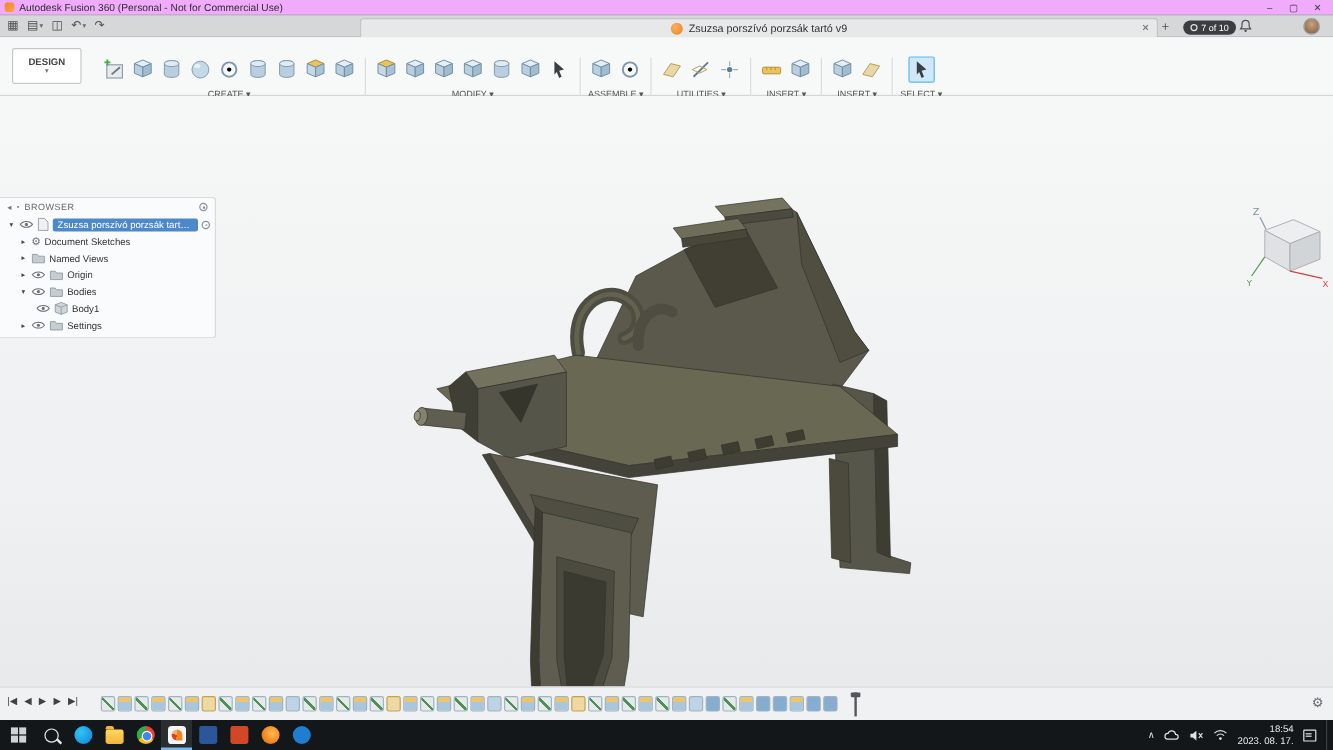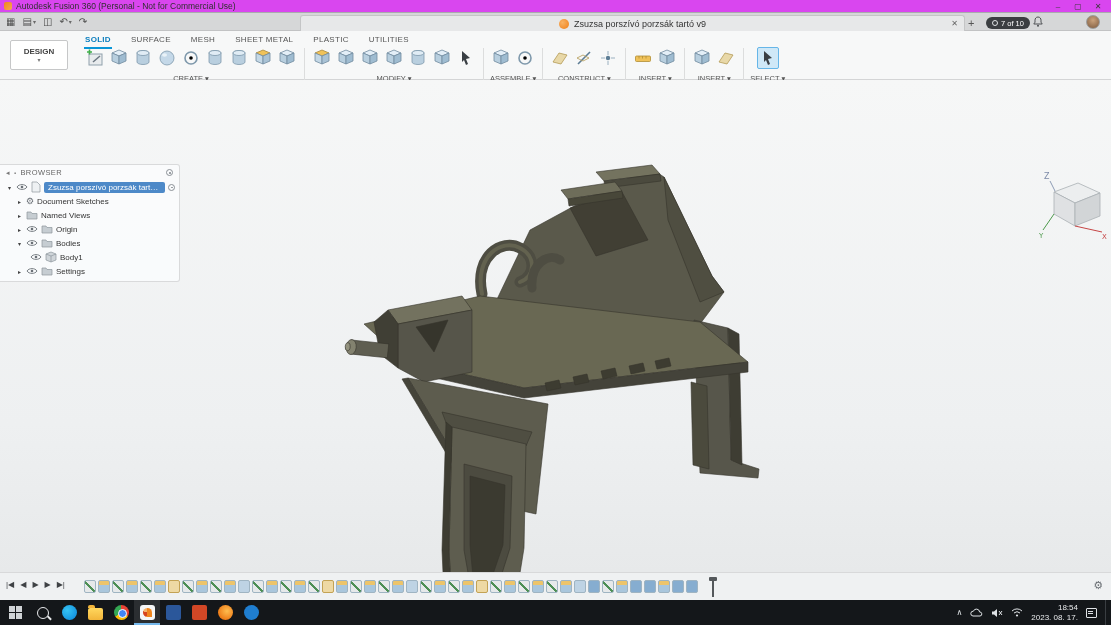--- a/index.html
+++ b/index.html
@@ -1,19 +1,19 @@
 <!DOCTYPE html>
 <html><head>
 <meta charset="utf-8">
 <style>
   *{box-sizing:border-box;margin:0;padding:0}
   html,body{width:1111px;height:625px;overflow:hidden;font-family:"Liberation Sans","DejaVu Sans",sans-serif;background:#eceeef;position:relative}
 
   
-  .titlebar{position:absolute;left:0;top:0;width:1111px;height:13px;background:#d946ef;color:#2f2f2f;font-size:8.5px;display:flex;align-items:center;padding:0 4px;border-bottom:1px solid #a9abad}
+  .titlebar{position:absolute;left:0;top:0;width:1111px;height:13px;background:#f0abfc;color:#2f2f2f;font-size:8.5px;display:flex;align-items:center;padding:0 4px;border-bottom:1px solid #a9abad}
   .titlebar .appico{width:8px;height:8px;background:linear-gradient(135deg,#f0851e,#f7a94e);border-radius:2px;margin-right:4px}
   .wctrls{margin-left:auto;display:flex;gap:2px}
   .wctrls span{width:18px;text-align:center;font-size:8px;color:#3a3a3a;cursor:default}
 
   
   .appbar{position:absolute;left:0;top:13px;width:1111px;height:18px;background:#d6d7d8;border-bottom:1px solid #c2c3c4;display:flex;align-items:center;font-size:10px;color:#4a4a4a}
   .abicons{display:flex;align-items:center;gap:7px;padding-left:6px}
   .abico{font-size:10px;color:#4e4e4e;display:flex;align-items:center;gap:1px}
   .abico .crt{font-size:6px;color:#6a6a6a}
   .doctab{position:absolute;left:300px;top:2px;width:665px;height:16px;background:#e7e8e9;border:1px solid #c4c5c6;border-bottom:none;border-radius:3px 3px 0 0;display:flex;align-items:center;justify-content:center;gap:5px}
@@ -237,28 +237,20 @@
       </svg>
   </span>
   <span class="avatar"></span>
 </div>
 
 <div class="ribbon">
   <div class="designbtn">
     <span>DESIGN</span>
     <span class="crt">▾</span>
   </div>
-  <div class="rtabs">
-    <span class="rtab active">SOLID</span>
-    <span class="rtab">SURFACE</span>
-    <span class="rtab">MESH</span>
-    <span class="rtab">SHEET METAL</span>
-    <span class="rtab">PLASTIC</span>
-    <span class="rtab">UTILITIES</span>
-  </div>
   <div class="rgroups">
       <div class="rgroup">
         <div class="rgrow">
           <div class="ricon">
             <svg width="20" height="20" viewBox="0 0 20 20">
               <use href="#s-sketch"></use>
             </svg>
           </div>
           <div class="ricon">
             <svg width="20" height="20" viewBox="0 0 20 20">
@@ -372,21 +364,21 @@
             <svg width="20" height="20" viewBox="0 0 20 20">
               <use href="#s-axis"></use>
             </svg>
           </div>
           <div class="ricon">
             <svg width="20" height="20" viewBox="0 0 20 20">
               <use href="#s-point"></use>
             </svg>
           </div>
         </div>
-        <div class="rglabel">CONSTRUCT ▾</div>
+        <div class="rglabel">UTILITIES ▾</div>
       </div>
       <div class="rgsep"></div>
       <div class="rgroup">
         <div class="rgrow">
           <div class="ricon">
             <svg width="20" height="20" viewBox="0 0 20 20">
               <use href="#s-ruler"></use>
             </svg>
           </div>
           <div class="ricon">

